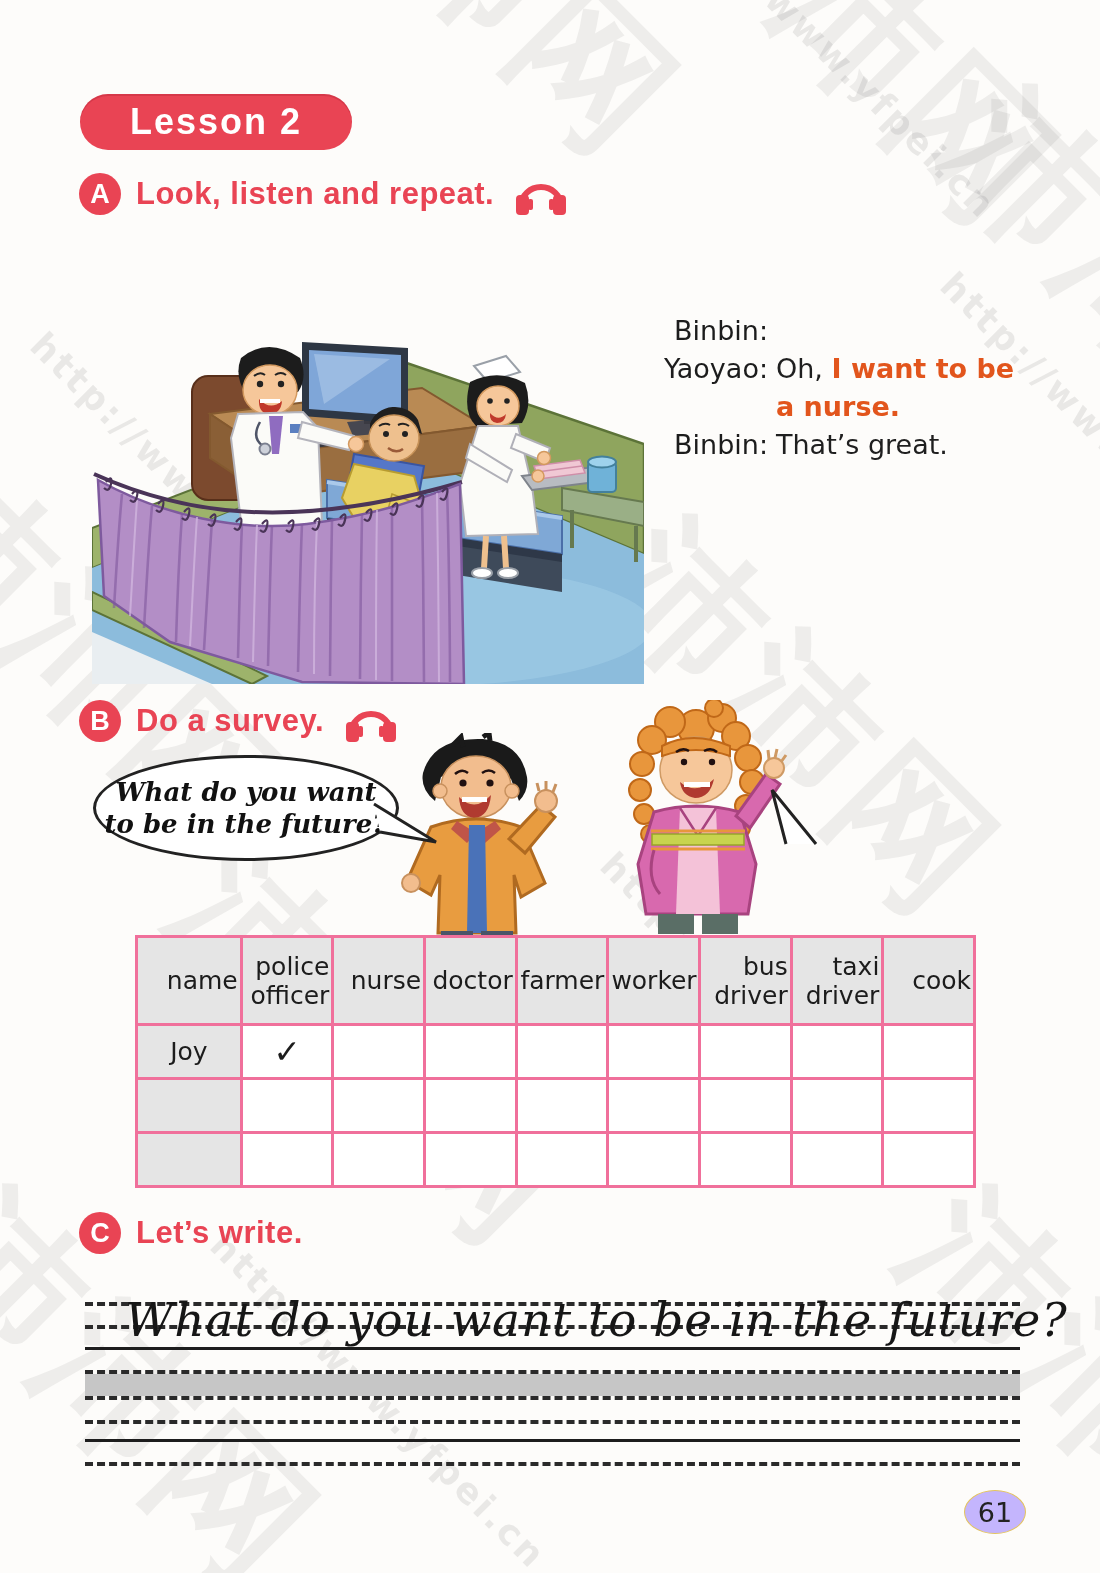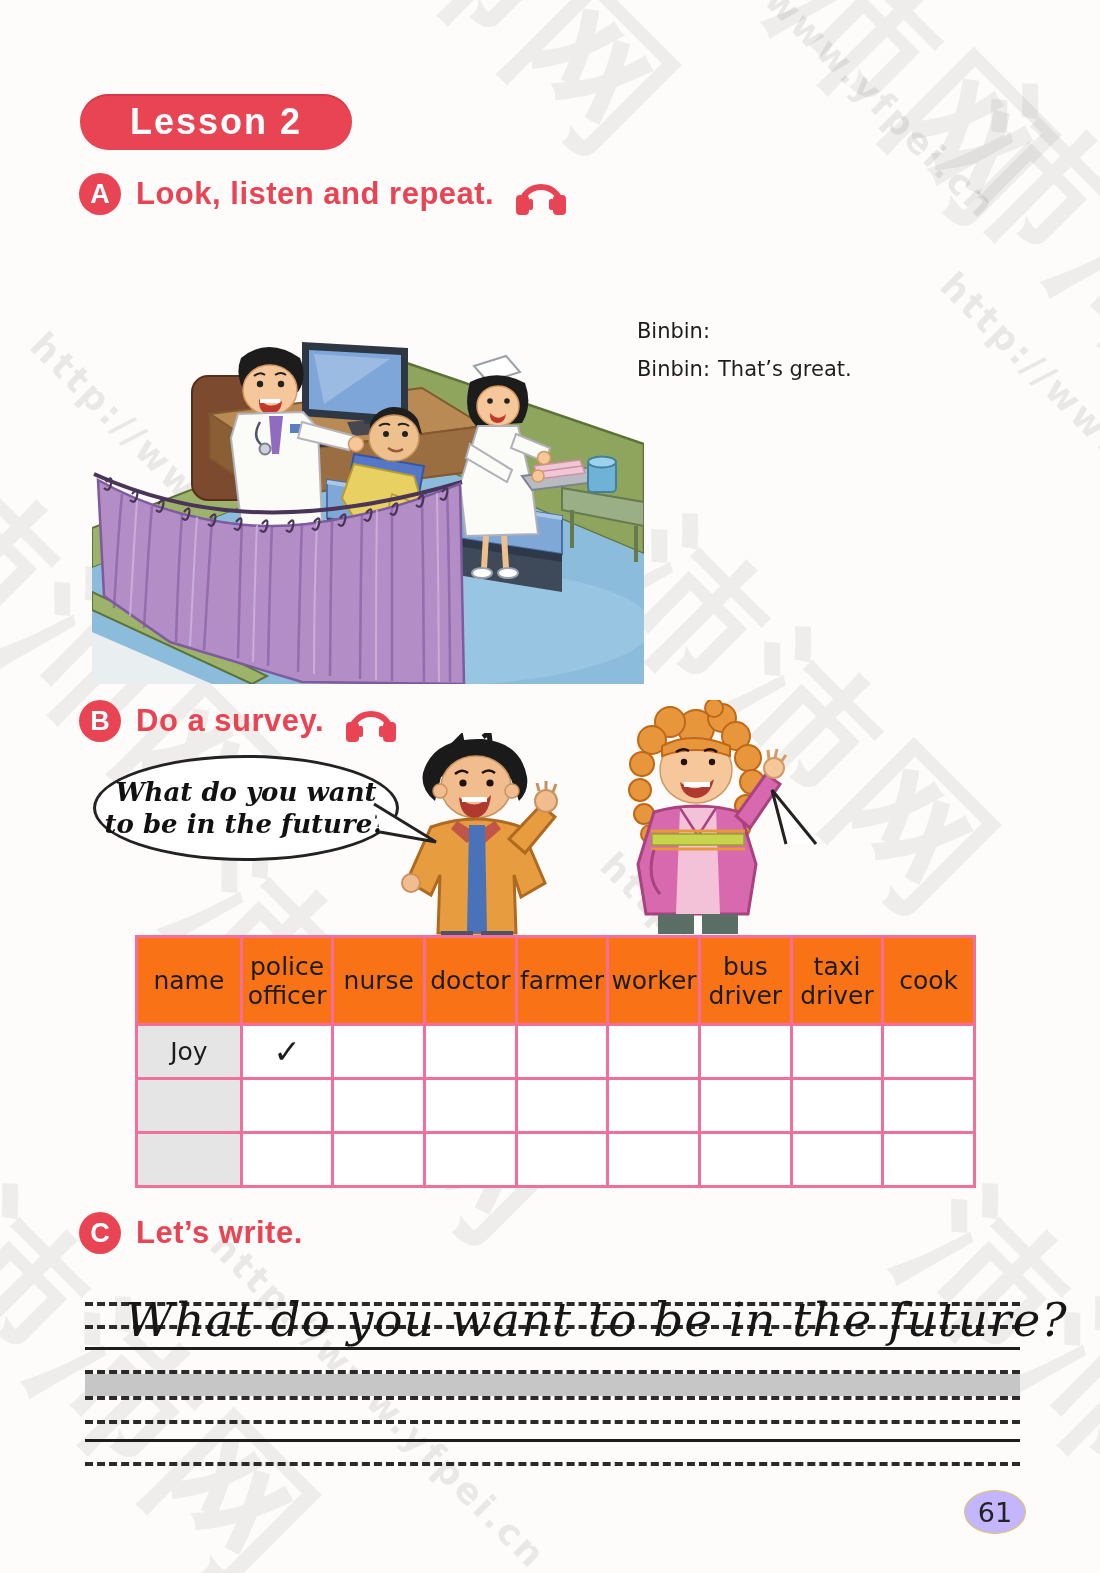--- a/index.html
+++ b/index.html
@@ -32,21 +32,21 @@
     width:42px; height:42px; border-radius:50%; background:#e94454; flex:0 0 42px;
     color:#fff; font-size:27px; font-weight:bold; display:flex; align-items:center;
     justify-content:center; font-family:"Liberation Sans",sans-serif;
   }
   .section-title{
     color:#e94454; font-size:31px; font-weight:bold; letter-spacing:.5px;
     font-family:"Liberation Sans",sans-serif;
   }
   .hp{flex:0 0 auto; margin-left:4px;}
   
-  .dialogue{position:absolute; left:598px; top:312px; width:385px; font-size:21px; line-height:38px;}
+  .dialogue{position:absolute; left:656px; top:312px; width:385px; font-size:27px; line-height:38px;}
   .d-row{display:flex; align-items:flex-start;}
   .d-speaker{flex:0 0 112px; text-align:right; padding-right:8px; color:#1c1c1c; font-weight:500;}
   .d-text{flex:1; white-space:pre-line;}
   .orange{color:#e2551c; font-weight:bold;}
   
   .bubble{
     position:absolute; background:#fff; border:3px solid #222; border-radius:50%;
     display:flex; align-items:center; justify-content:center; text-align:center;
     z-index:5;
   }
@@ -60,21 +60,21 @@
     position:absolute; left:135px; top:935px; width:841px; height:250px;
     border-collapse:collapse; background:#fff; z-index:4; table-layout:fixed;
   }
   table.survey th, table.survey td{
     border:3px solid #f0709b; text-align:center; vertical-align:middle;
     font-size:25px; color:#1c1c1c; white-space:pre-line; font-weight:normal;
     padding:0 2px;
   }
   table.survey thead tr{height:88px;}
   table.survey tbody tr{height:54px;}
-  table.survey th{background:#f97316;}
+  table.survey th{background:#e5e5e5;text-align:right;}
   table.survey td.name-col{background:#e5e5e5;}
   table.survey td.check-cell{font-size:33px;}
   table.survey col.c-name{width:12.5%;}
   
   .writing{position:absolute; left:85px; top:1292px; width:935px; height:185px; z-index:2;}
   .wline{position:absolute; left:0; width:100%; height:0;}
   .wline.dash{border-top:4px dashed #2a2a2a;}
   .wline.solid{border-top:3px solid #1d1d1d;}
   .grayband{position:absolute; left:0; width:100%; height:22px; background:#c6c6c6;}
   .cursive{
@@ -257,20 +257,25 @@
       <path d="M326,203 q7,-8 5,2 q-2,9 -7,4"></path>
       <path d="M350,196 q7,-8 5,2 q-2,9 -7,4"></path>
     </g>
   </svg>
 
   <div class="dialogue">
     <div class="d-row">
       <span class="d-speaker">Binbin:</span>
     </div>
     <div class="d-row">
+      <span class="d-speaker">Yaoyao:</span>
+      <span class="d-text"><span>Oh, </span><span class="orange">I want to be
+a nurse.</span></span>
+    </div>
+    <div class="d-row">
       <span class="d-speaker">Binbin:</span>
       <span class="d-text"><span>That’s great.</span></span>
     </div>
   </div>
 
   <div class="section" style="left:79px; top:697px;">
     <span class="circle-letter">B</span>
     <span class="section-title">Do a survey.</span>
     <svg class="hp" width="56" height="48" viewBox="0 0 56 48">
       <path d="M8,36 A20,19 0 0 1 48,36" fill="none" stroke="#e94454" stroke-width="6" stroke-linecap="round"></path>

